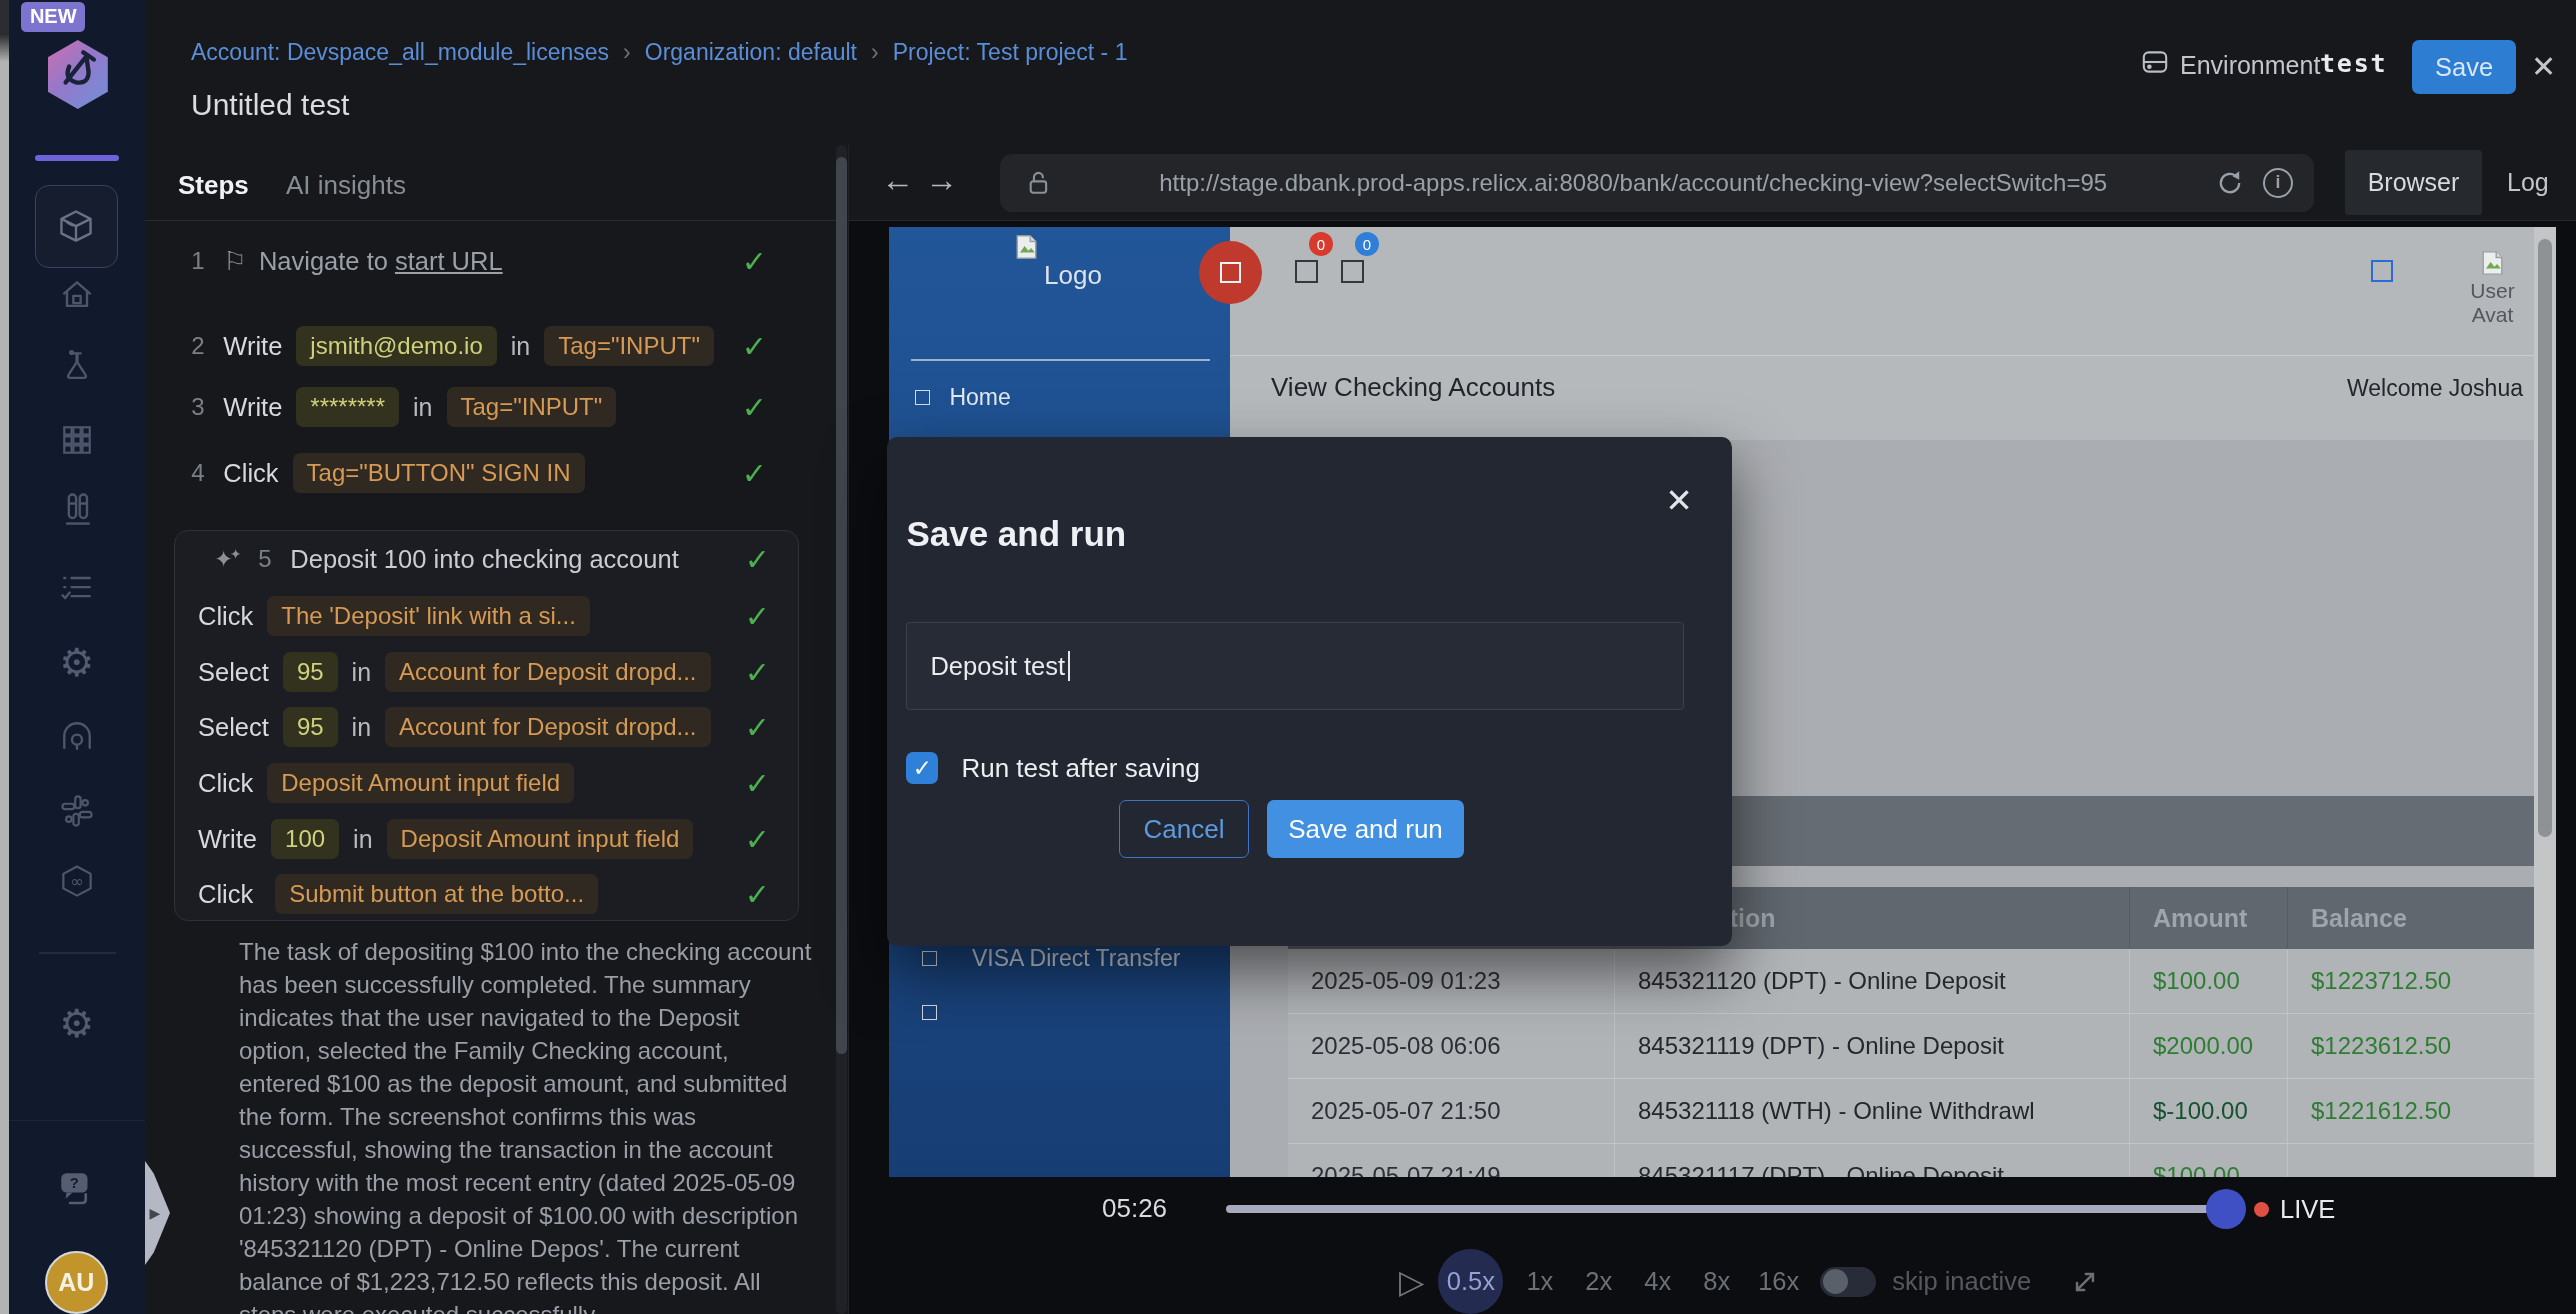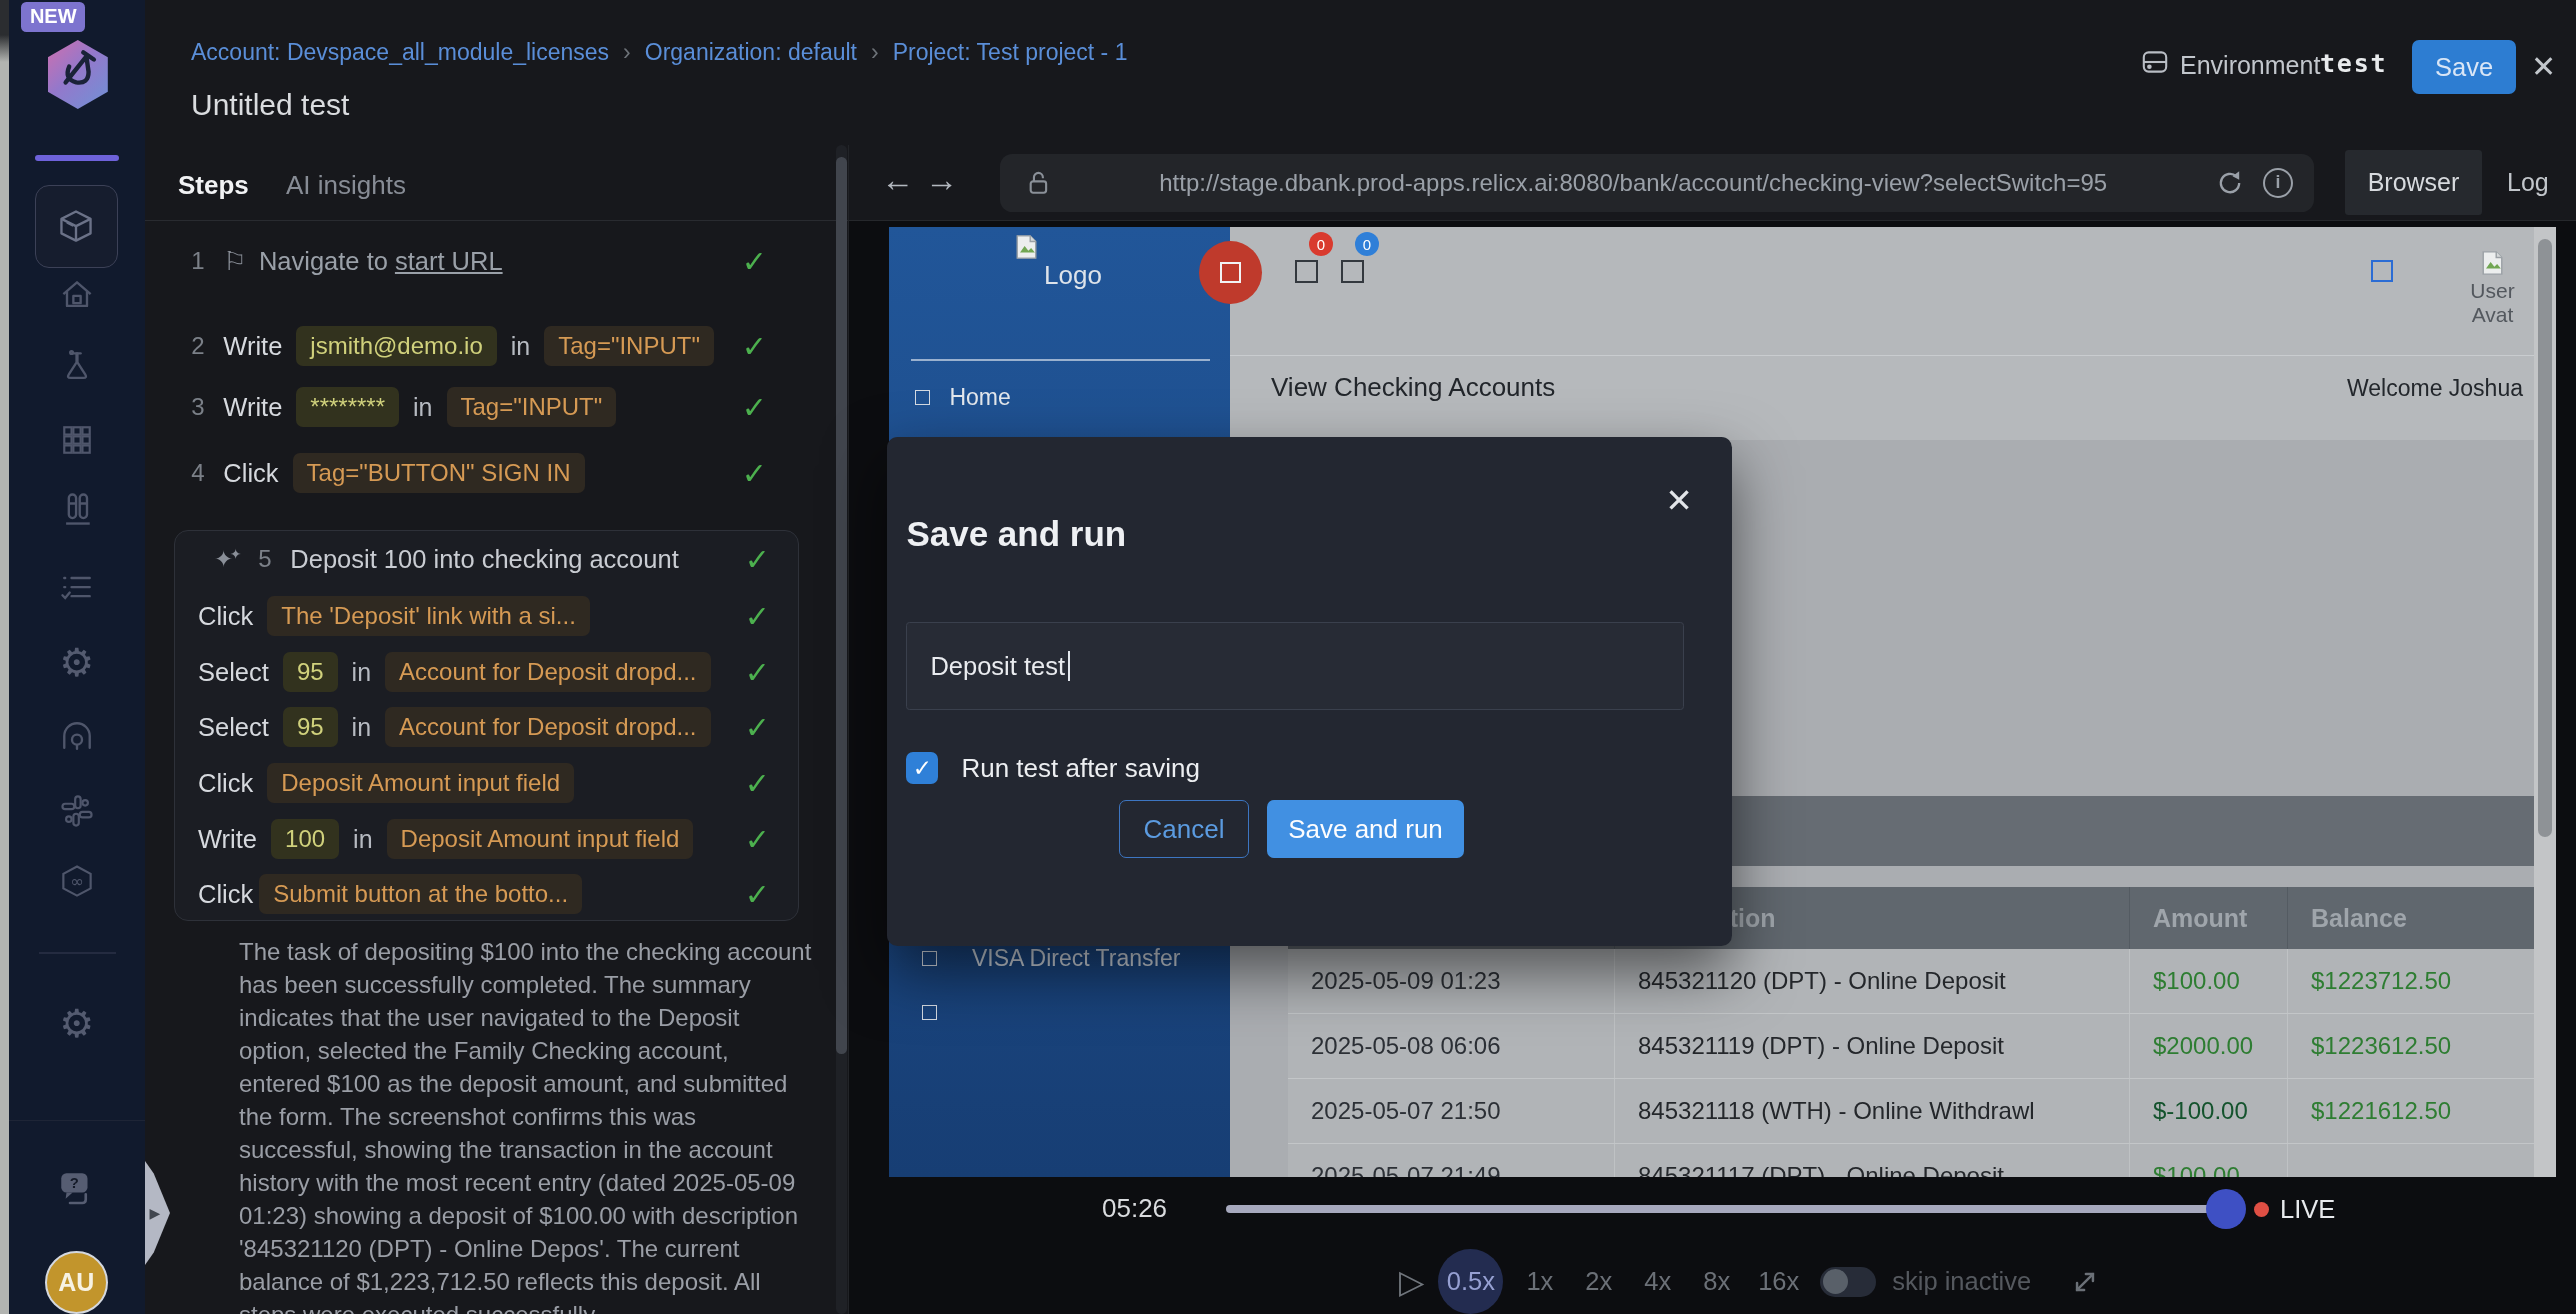--- a/index.html
+++ b/index.html
@@ -263,21 +263,21 @@
     </div>
     <div class="step-row" style="top:287px;">
       <span class="verb" style="margin-left:23px;">Write</span>
       <span class="chip chip-val" style="margin-left:14px;">100</span>
       <span class="conj" style="margin-left:14px;">in</span>
       <span class="chip chip-sel" style="margin-left:14px;">Deposit Amount input field</span>
       <span class="check-in">✓</span>
     </div>
     <div class="step-row" style="top:342px;">
       <span class="verb" style="margin-left:23px;">Click</span>
-      <span class="chip chip-sel" style="margin-left:6px;">Submit button at the botto...</span>
+      <span class="chip chip-sel" style="margin-left:22px;">Submit button at the botto...</span>
       <span class="check-in">✓</span>
     </div>
   </div>
 
   <div class="abs" style="left:94px;top:790px;width:576px;font-size:24px;line-height:33px;color:#9a9ea6;">The task of depositing $100 into the checking account has been successfully completed. The summary indicates that the user navigated to the Deposit option, selected the Family Checking account, entered $100 as the deposit amount, and submitted the form. The screenshot confirms this was successful, showing the transaction in the account history with the most recent entry (dated 2025-05-09 01:23) showing a deposit of $100.00 with description '845321120 (DPT) - Online Depos'. The current balance of $1,223,712.50 reflects this deposit. All steps were executed successfully</div>
 
   <div class="abs" style="left:691px;top:0;width:10.6px;height:1169px;background:#1f2126;border-radius:5.3px;">
     <div class="abs" style="left:0;top:12.3px;width:10.6px;height:897px;background:#41454d;border-radius:5.3px;"></div>
   </div>
 </div>

